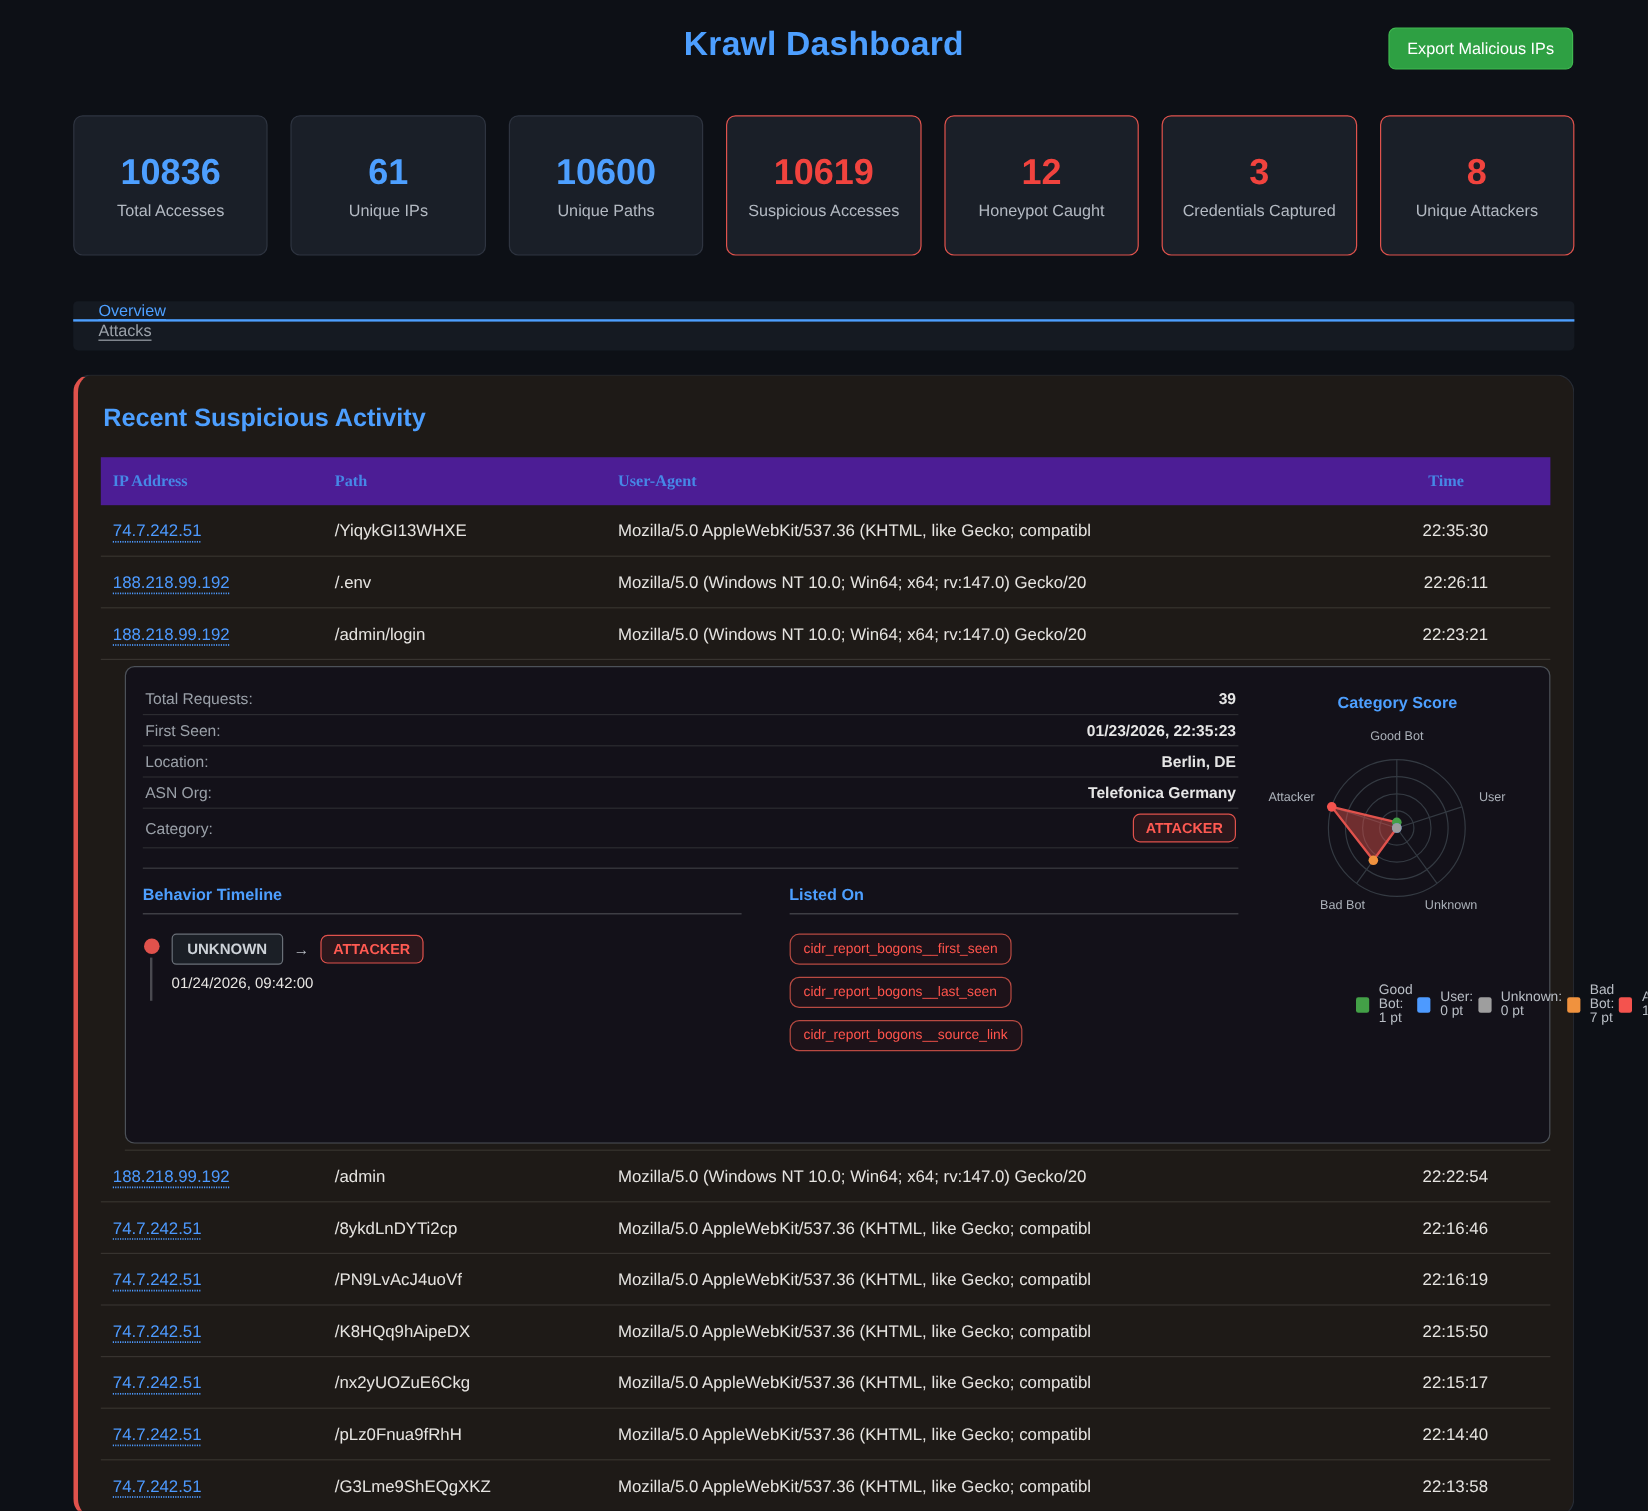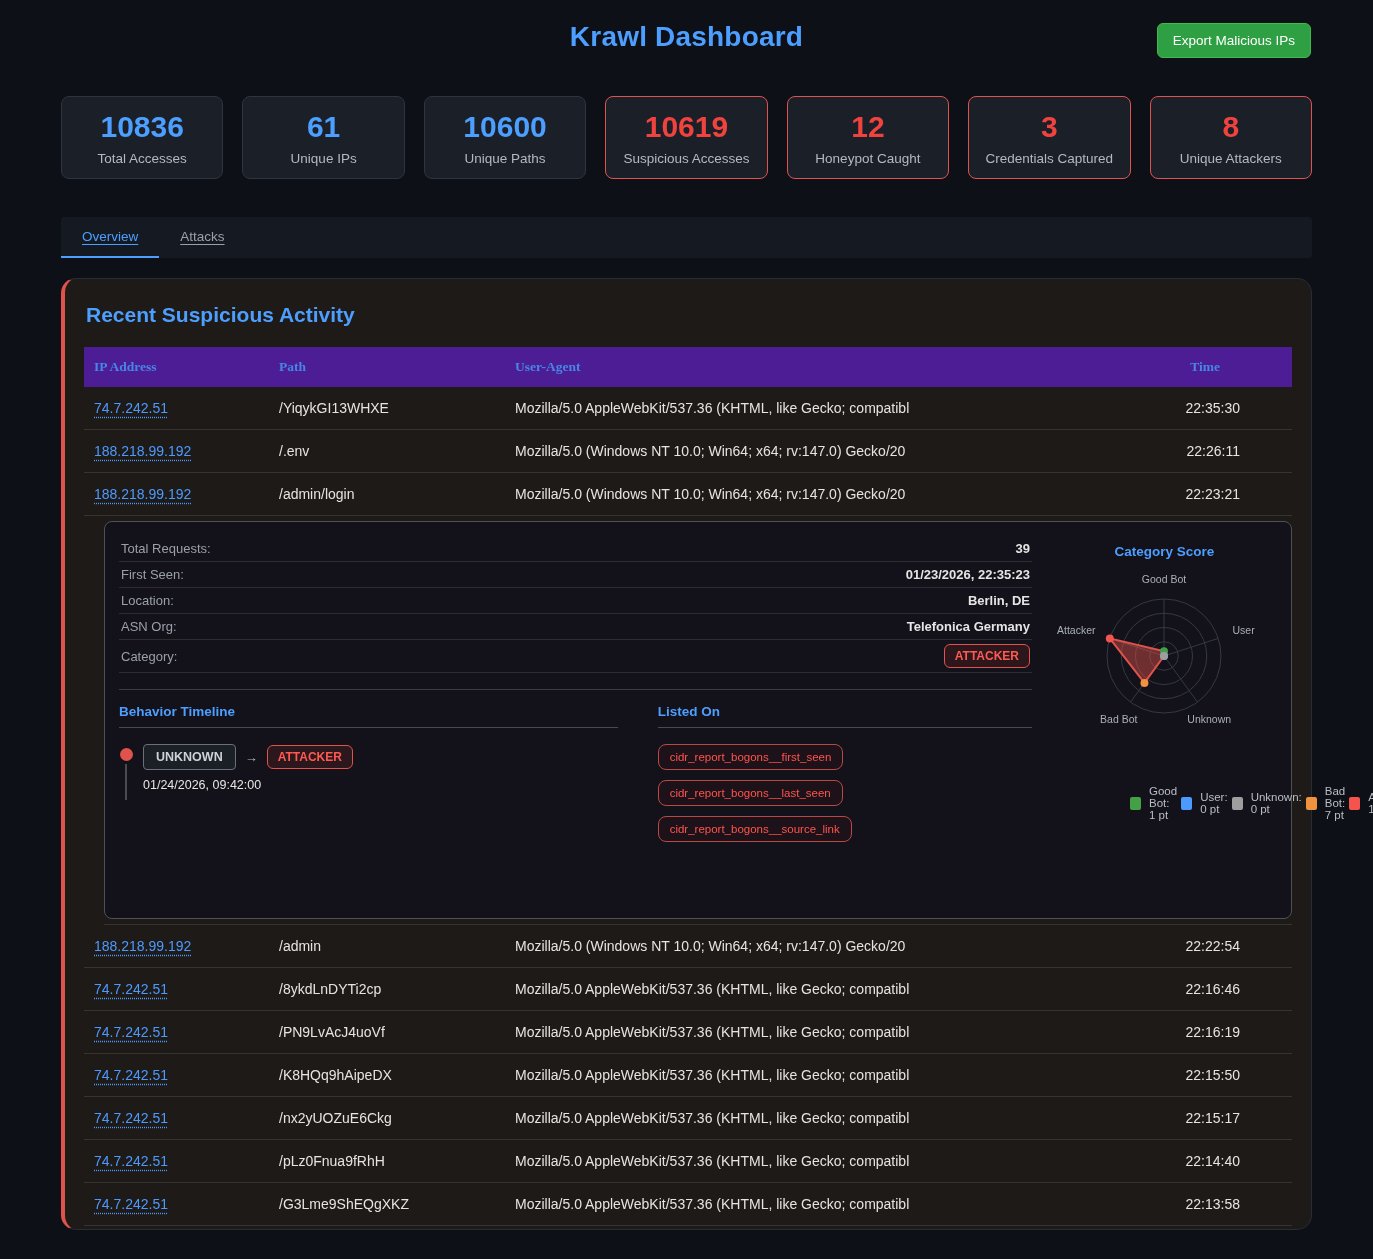--- a/index.html
+++ b/index.html
@@ -14,29 +14,29 @@
   .topbar { position:relative; height:74px; display:flex; align-items:center; justify-content:center; }
   .page-title { margin:0; color:#4d9fff; font-size:28px; font-weight:bold; letter-spacing:.2px; }
   .export-btn {
     position:absolute; right:62px; top:23px;
     background:#2ea043; color:#fff; border:1px solid #3fb950; border-radius:6px;
     font-family:inherit; font-size:13.5px; padding:9px 15px; cursor:pointer;
   }
   
   .stats { display:flex; gap:19px; margin:22px 61px 0; }
   .stat-card {
-    flex:1; height:83px; background:#1a1f28; border:1px solid #2e3440; border-radius:8px;
+    flex:1; height:117px; background:#1a1f28; border:1px solid #2e3440; border-radius:8px;
     display:flex; flex-direction:column; align-items:center; justify-content:center; gap:7px;
   }
   .stat-card.alert { border-color:#e0534d; }
   .stat-value { color:#4d9fff; font-size:30px; font-weight:bold; }
   .stat-card.alert .stat-value { color:#f1433e; }
   .stat-label { color:#b3b9c2; font-size:13.5px; }
   
-  .tabs { margin:38px 61px 0; background:#151a22; border-radius:4px; height:41px; display:flex; }
+  .tabs { margin:38px 61px 0; background:#151a22; border-radius:4px; height:41px; display:flex;flex-direction:column; }
   .tab {
     padding:0 21px; display:flex; align-items:center; font-size:13.5px; color:#9aa0a8;
     text-decoration:underline; text-underline-offset:3px; border-bottom:2px solid transparent; cursor:pointer;
   }
   .tab.active { color:#4d9fff; border-bottom-color:#4d9fff; }
   
   .panel {
     margin:20px 61px 0; height:952px;
     background:#1e1a17; border:1px solid #272c35; border-left:4px solid #e0524c;
     border-radius:15px; padding:18px 19px 12px;

